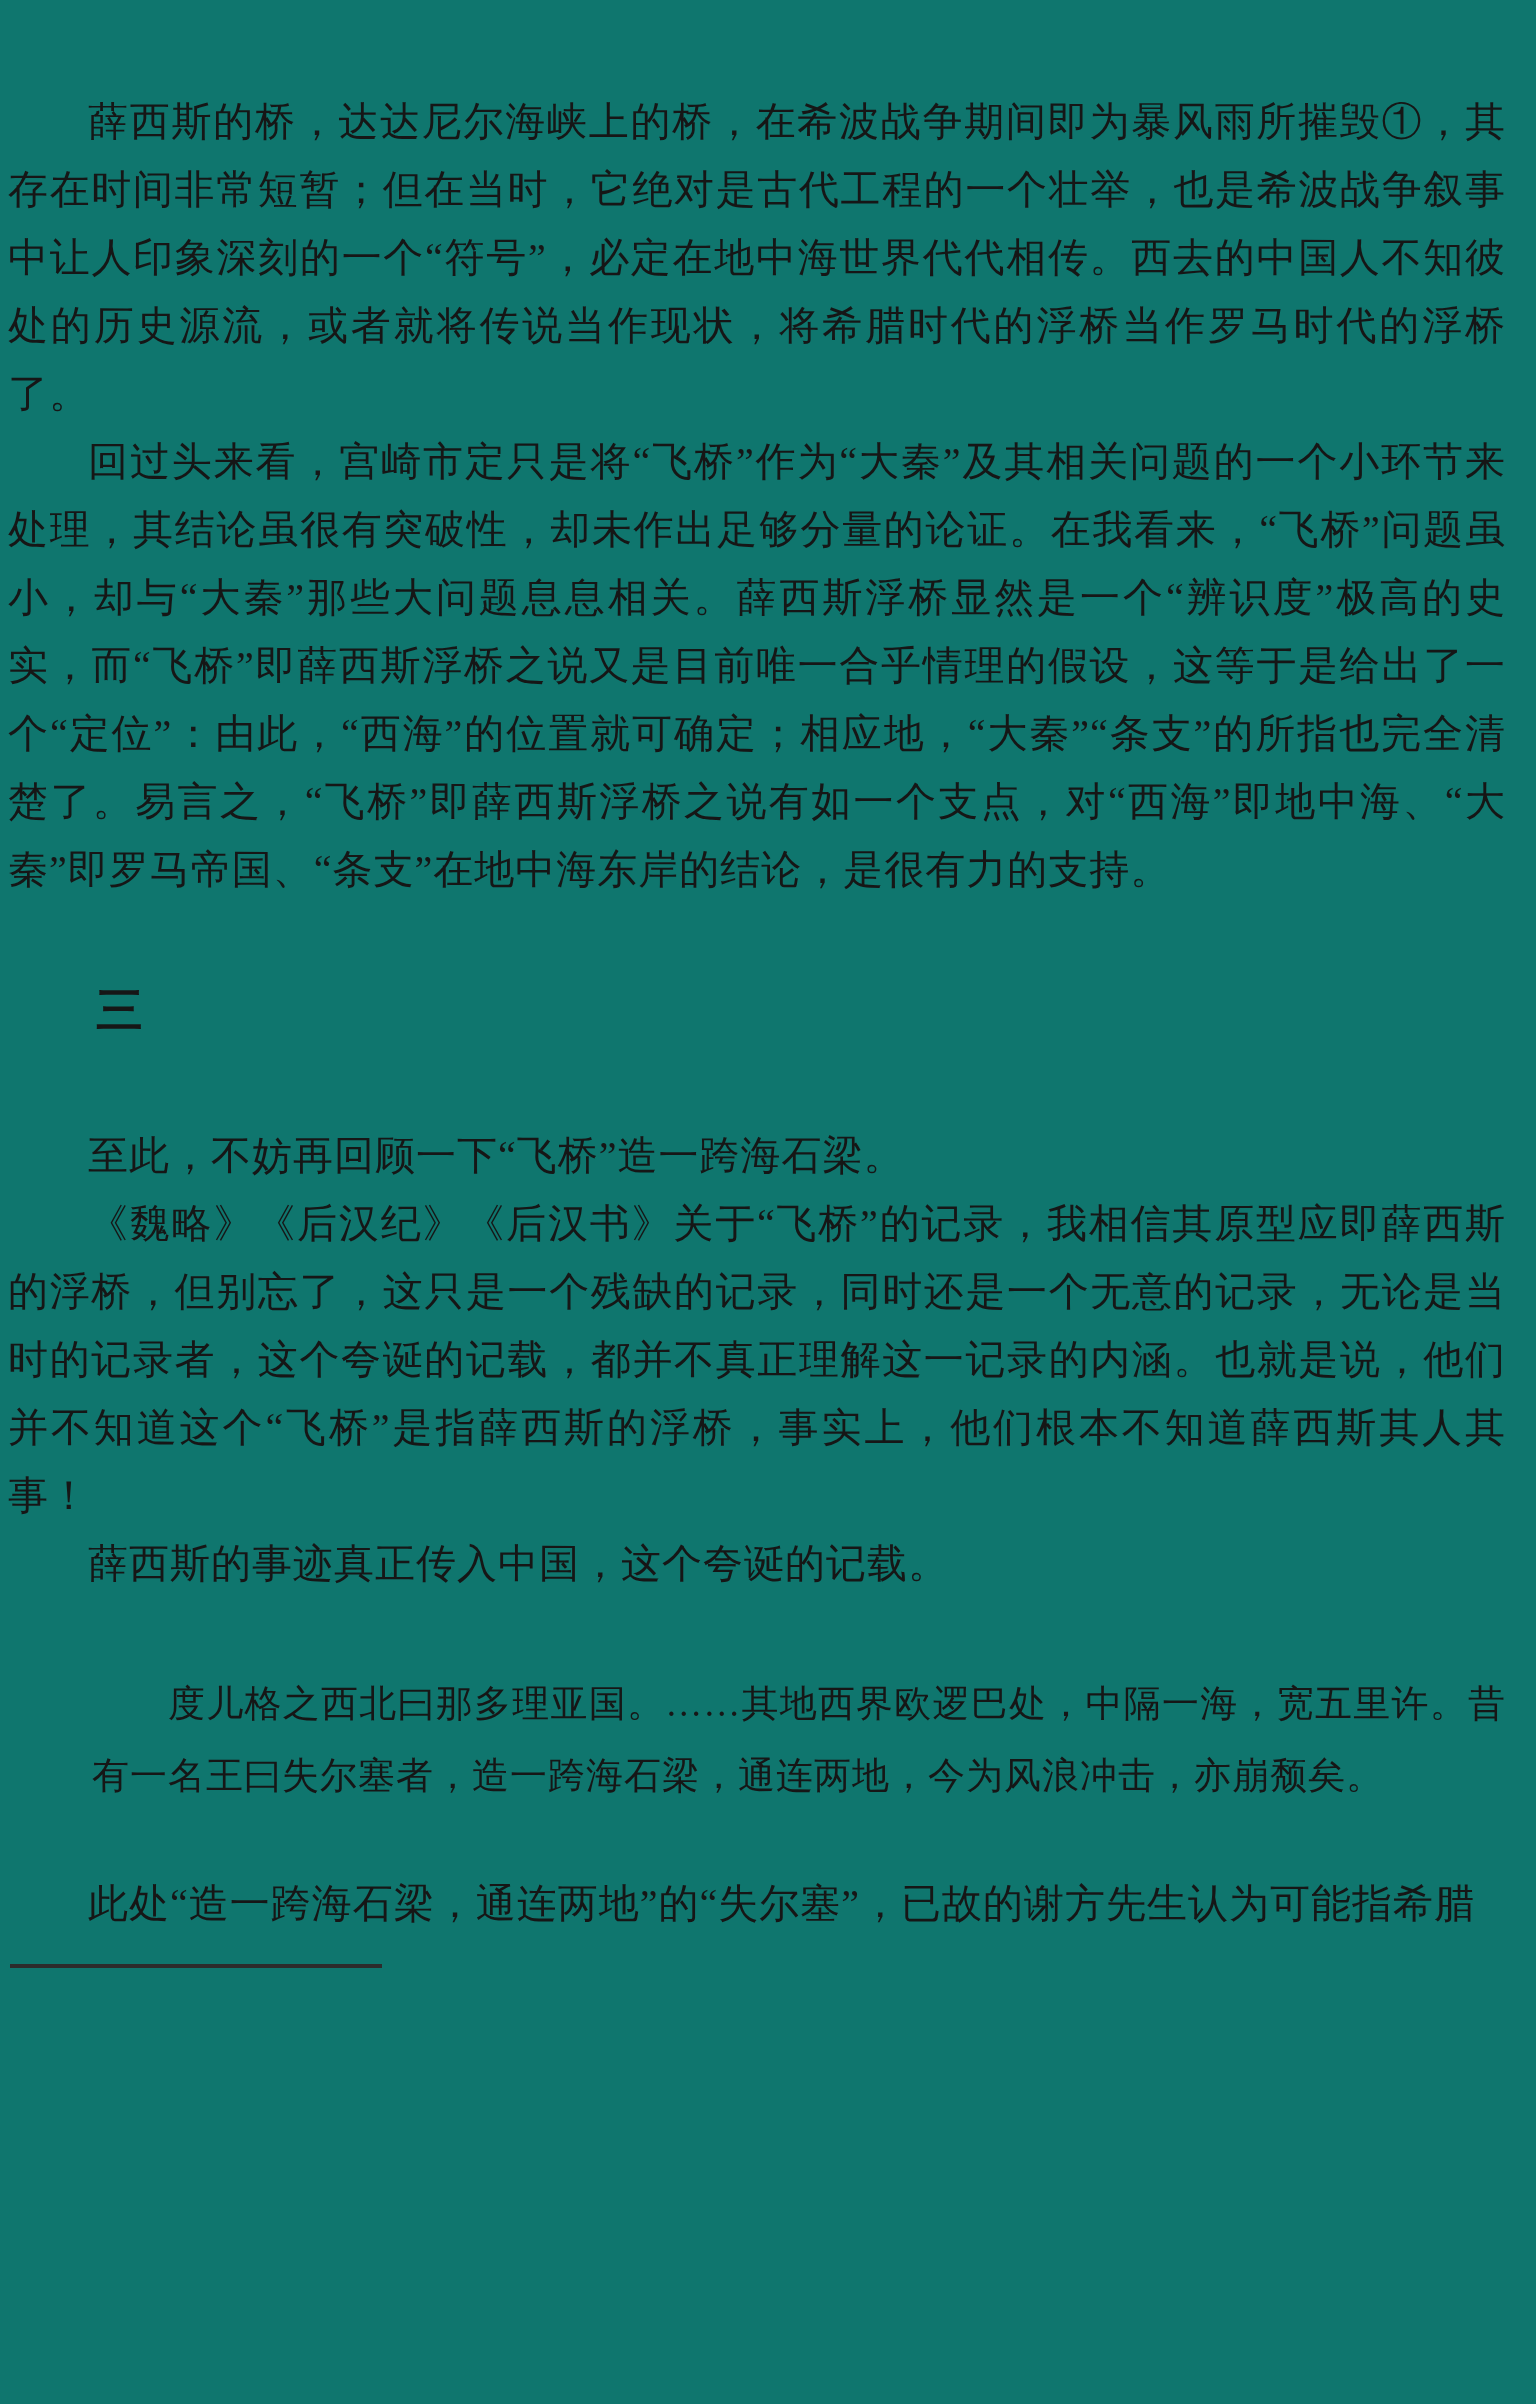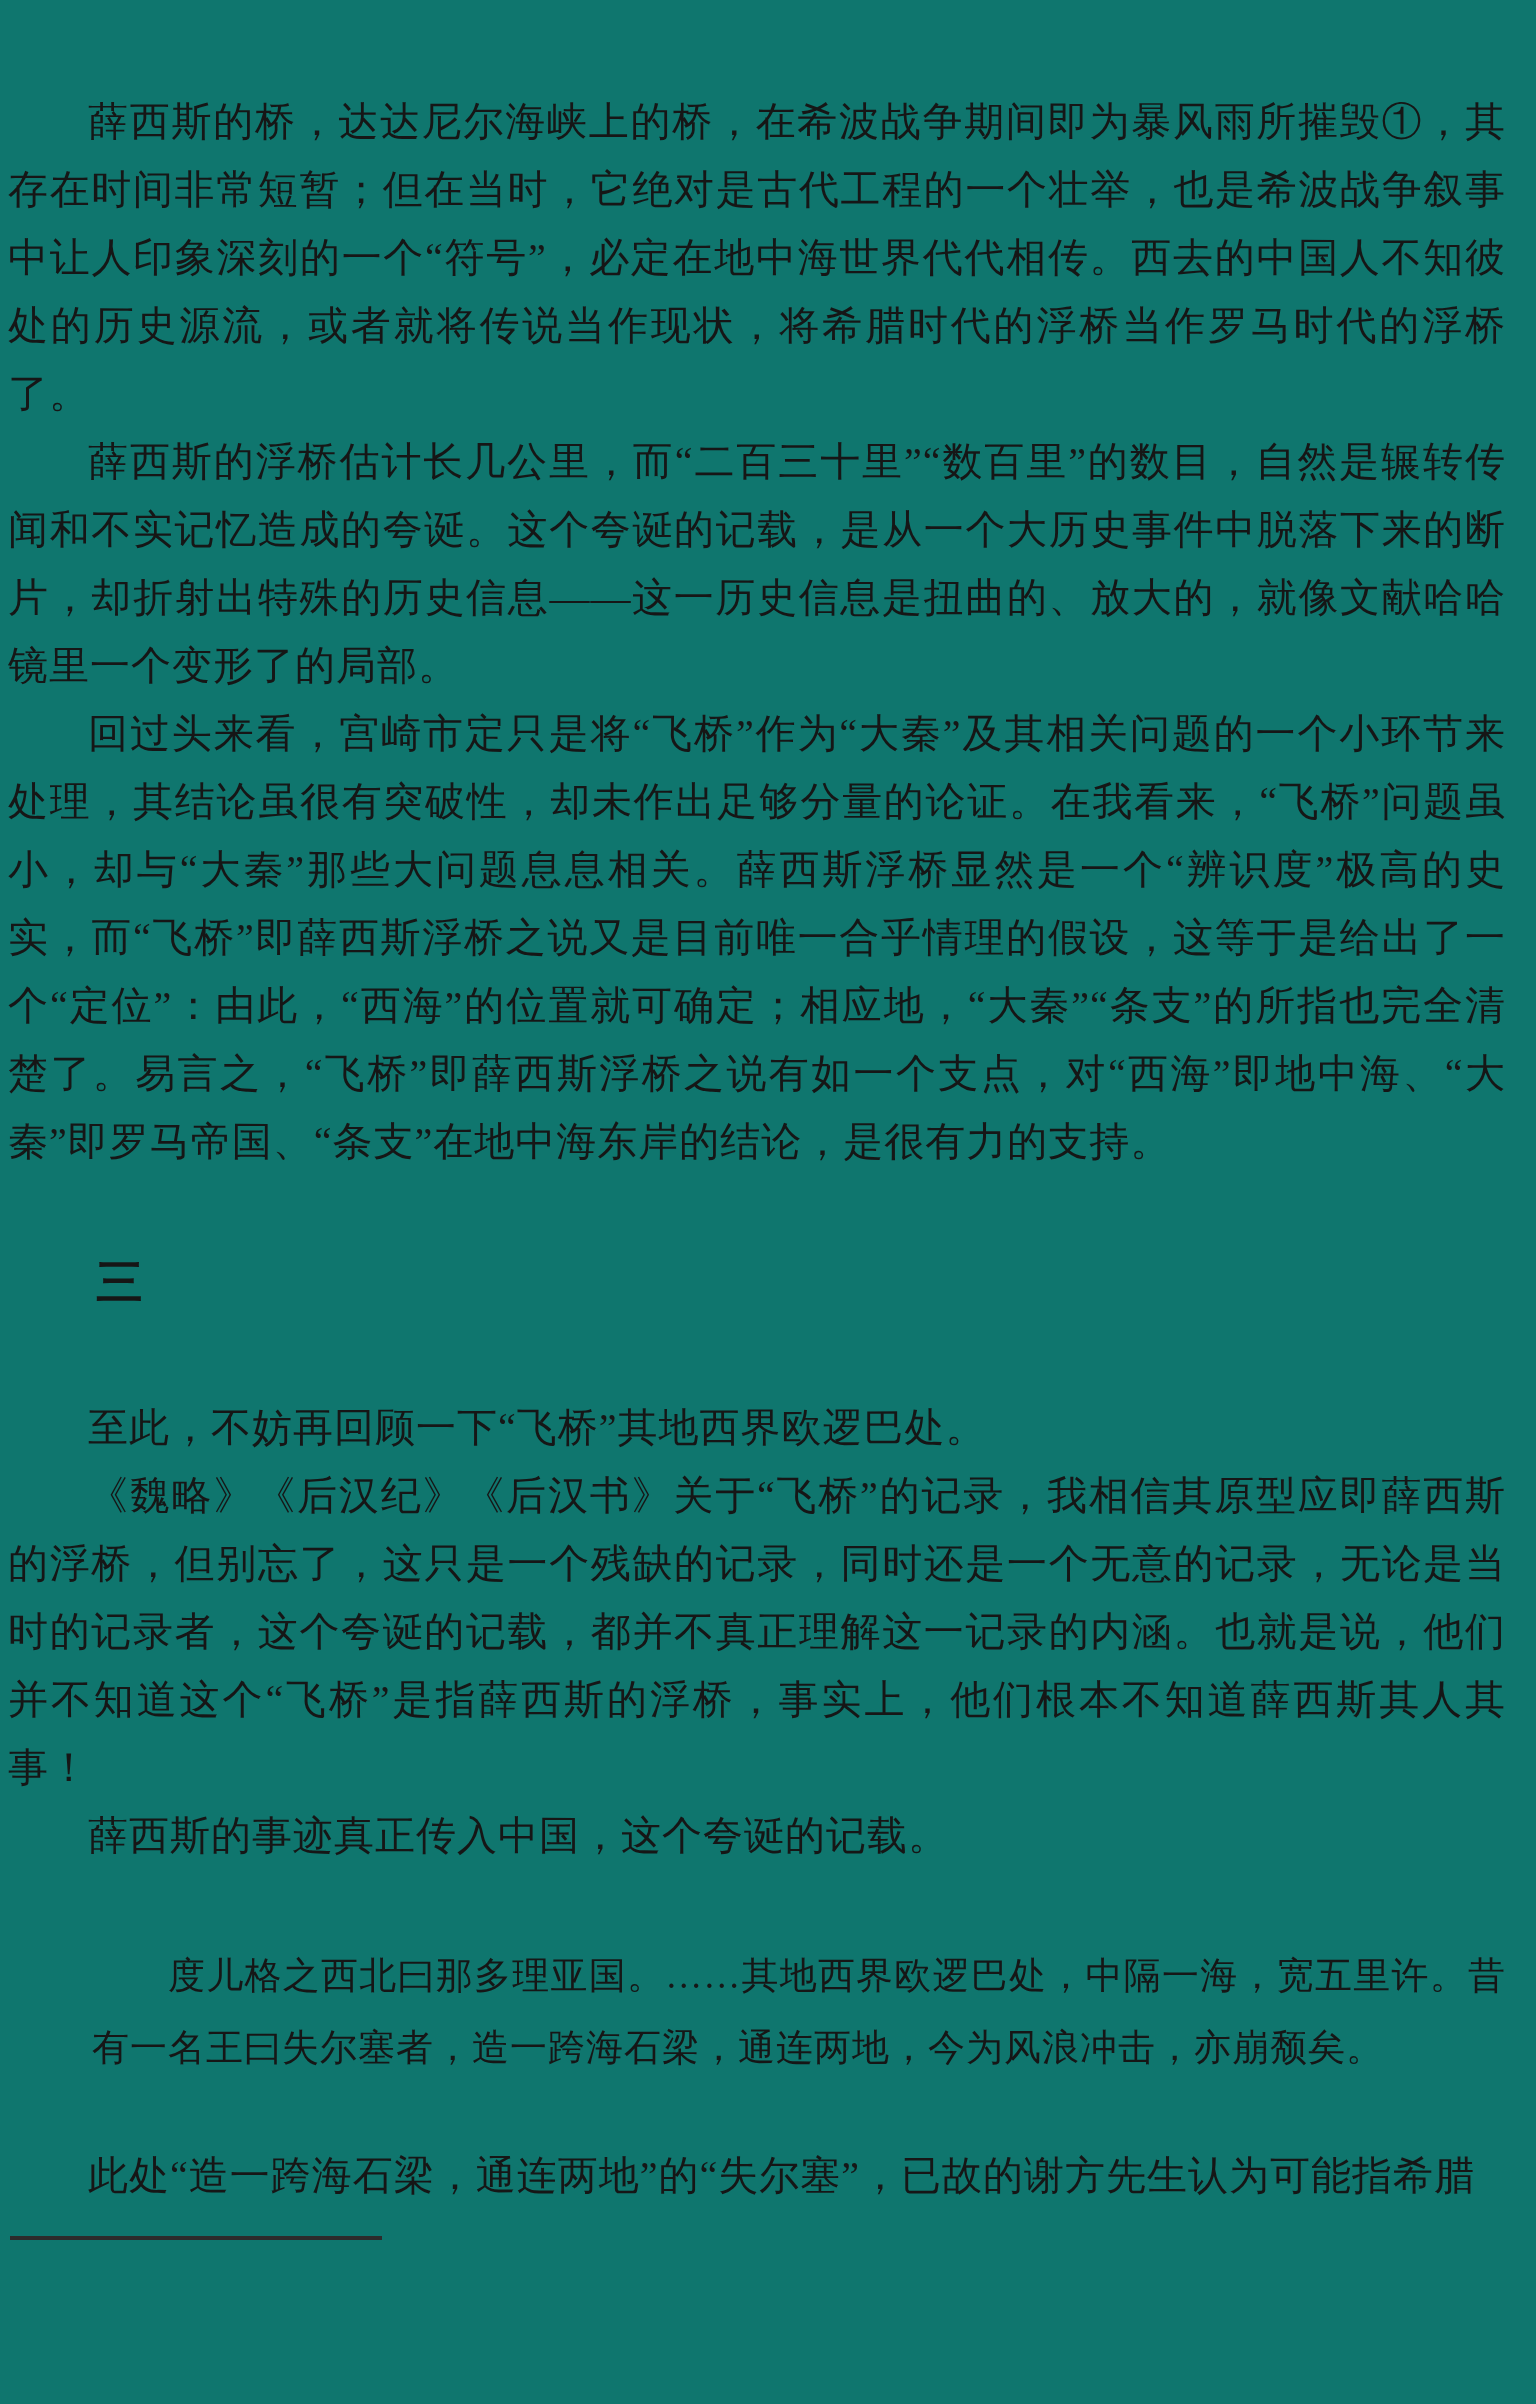--- a/index.html
+++ b/index.html
@@ -56,27 +56,26 @@
     border: none;
   }
 </style>
 </head>
 <body>
 
 <div class="page">
 
   <p class="body-para">薛西斯的桥，达达尼尔海峡上的桥，在希波战争期间即为暴风雨所摧毁①，其存在时间非常短暂；但在当时，它绝对是古代工程的一个壮举，也是希波战争叙事中让人印象深刻的一个“符号”，必定在地中海世界代代相传。西去的中国人不知彼处的历史源流，或者就将传说当作现状，将希腊时代的浮桥当作罗马时代的浮桥了。</p>
 
-  <p class="body-para">薛西斯的浮桥估计长几公里，而“二百三十里”“数百里”的数目，自然是辗转传闻和不实记忆造成的夸诞。这个夸诞的记载，是从一个大历史事件中脱落下来的断片，却折射出特殊的历史信息——这一历史信息是扭曲的、放大的，就像文献哈哈镜里一个变形了的局部。</p>
 
   <p class="body-para">回过头来看，宫崎市定只是将“飞桥”作为“大秦”及其相关问题的一个小环节来处理，其结论虽很有突破性，却未作出足够分量的论证。在我看来，“飞桥”问题虽小，却与“大秦”那些大问题息息相关。薛西斯浮桥显然是一个“辨识度”极高的史实，而“飞桥”即薛西斯浮桥之说又是目前唯一合乎情理的假设，这等于是给出了一个“定位”：由此，“西海”的位置就可确定；相应地，“大秦”“条支”的所指也完全清楚了。易言之，“飞桥”即薛西斯浮桥之说有如一个支点，对“西海”即地中海、“大秦”即罗马帝国、“条支”在地中海东岸的结论，是很有力的支持。</p>
 
   <h2 class="section-heading">三</h2>
 
-  <p class="body-para after-heading">至此，不妨再回顾一下“飞桥”其地西界欧逻巴处。</p>
+  <p class="body-para after-heading">至此，不妨再回顾一下“飞桥”造一跨海石梁。</p>
 
   <p class="body-para">《魏略》《后汉纪》《后汉书》关于“飞桥”的记录，我相信其原型应即薛西斯的浮桥，但别忘了，这只是一个残缺的记录，同时还是一个无意的记录，无论是当时的记录者，这个夸诞的记载，都并不真正理解这一记录的内涵。也就是说，他们并不知道这个“飞桥”是指薛西斯的浮桥，事实上，他们根本不知道薛西斯其人其事！</p>
 
   <p class="body-para">薛西斯的事迹真正传入中国，这个夸诞的记载。</p>
 
 
   <p class="block-quote">度儿格之西北曰那多理亚国。……其地西界欧逻巴处，中隔一海，宽五里许。昔有一名王曰失尔塞者，造一跨海石梁，通连两地，今为风浪冲击，亦崩颓矣。</p>
 
   <p class="body-para closing-para">此处“造一跨海石梁，通连两地”的“失尔塞”，已故的谢方先生认为可能指希腊</p>
 

